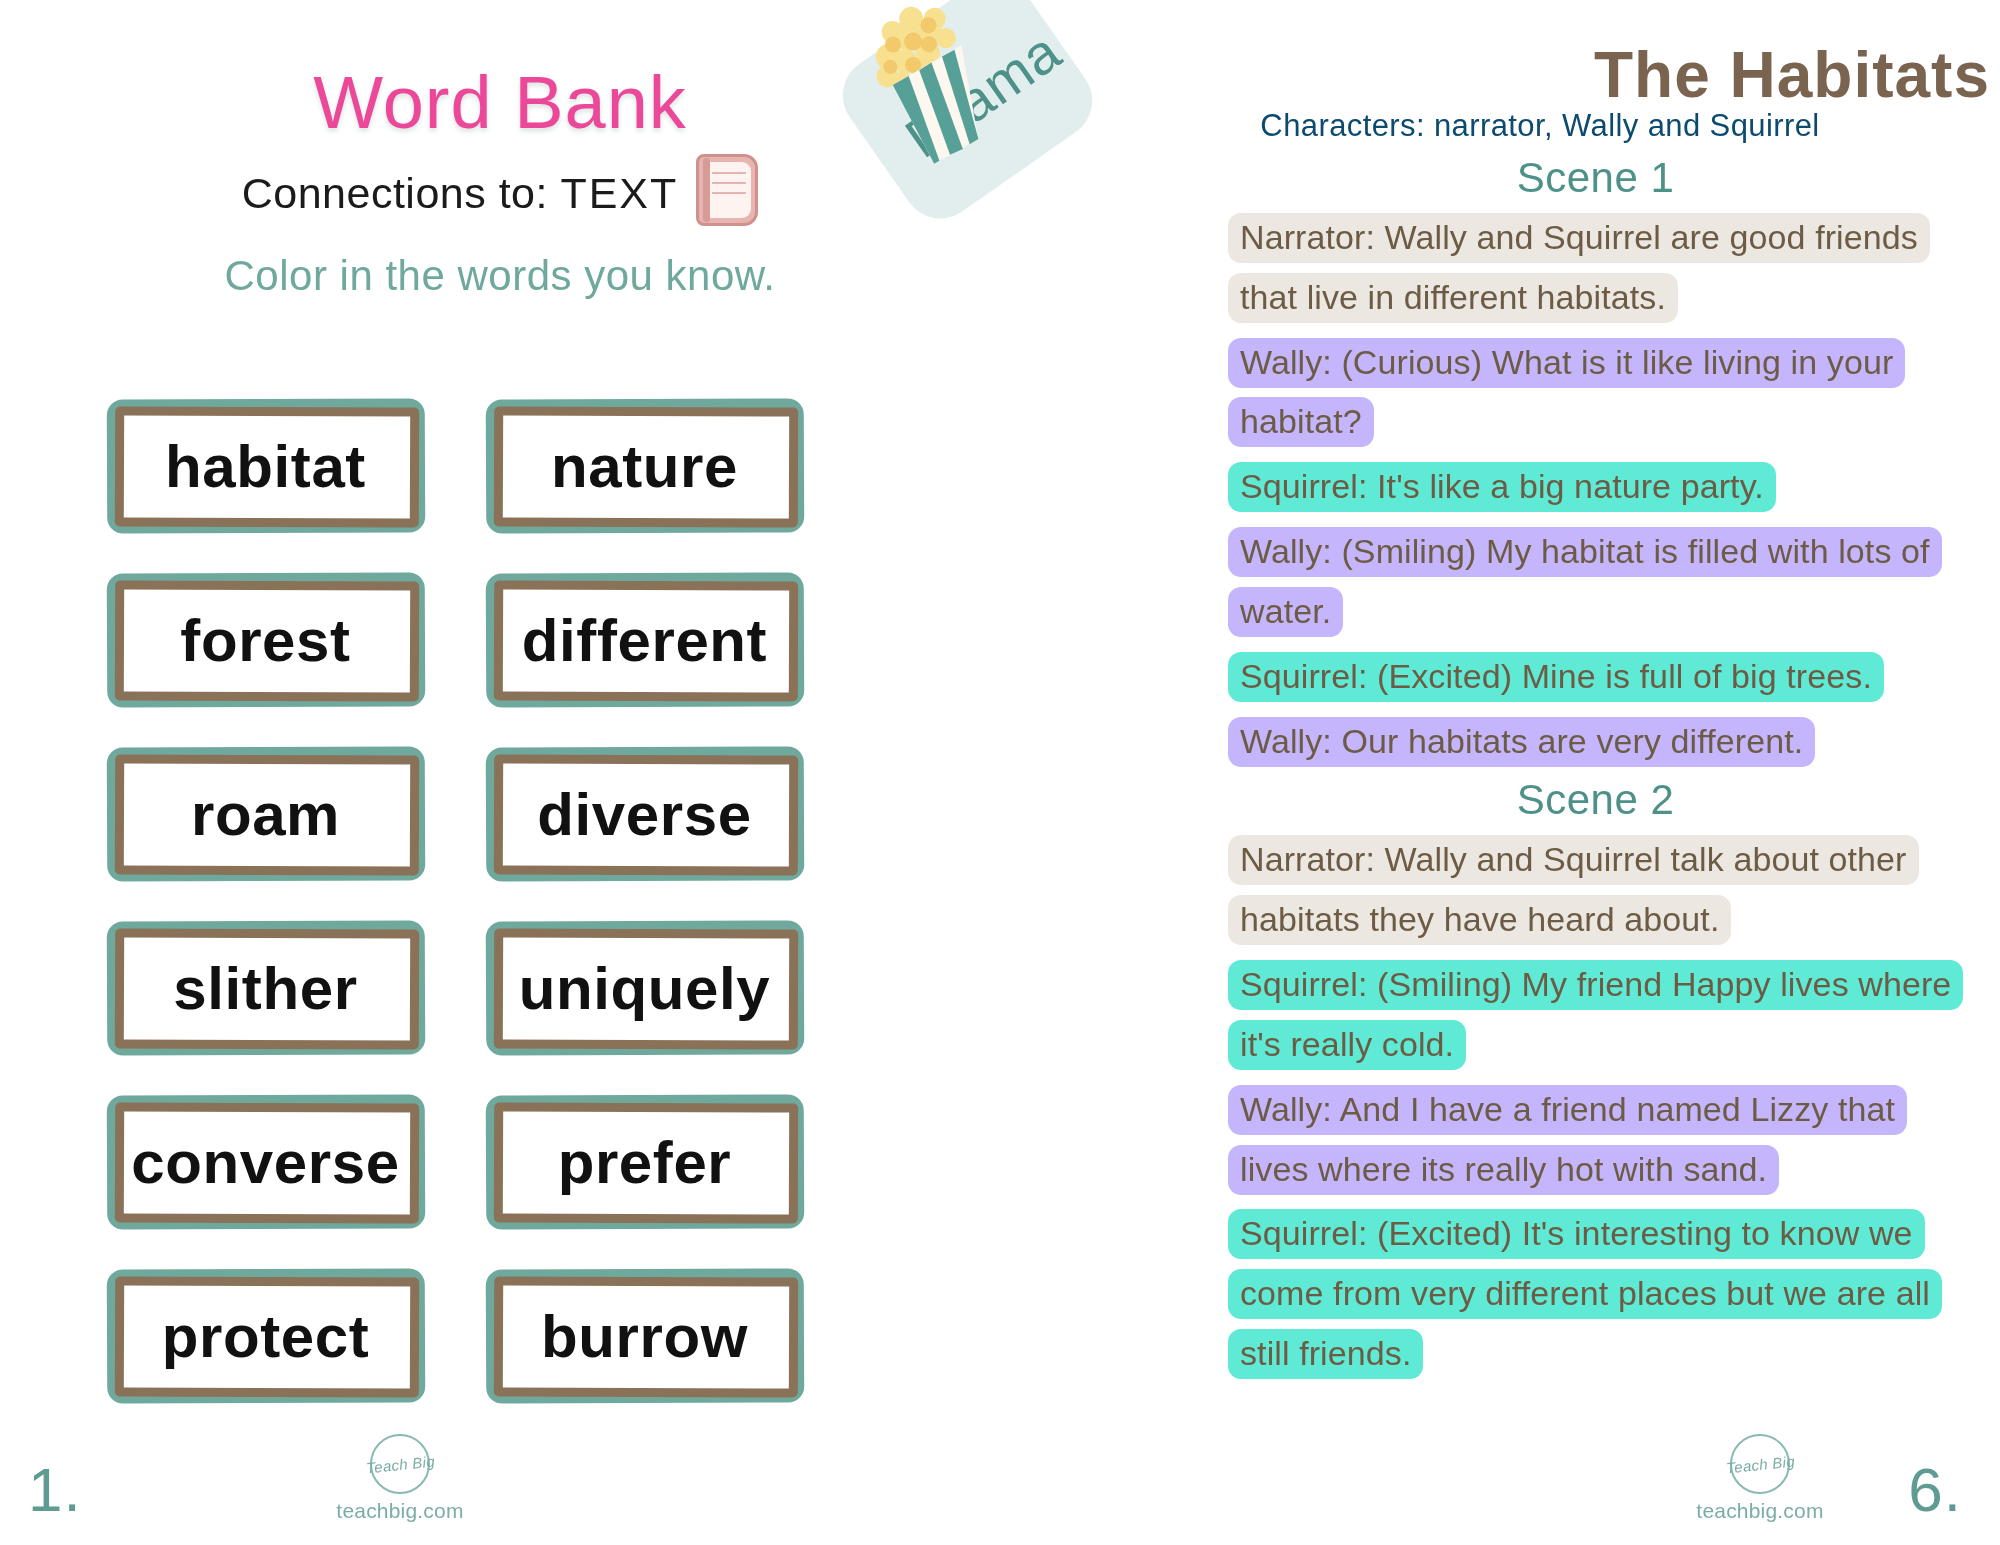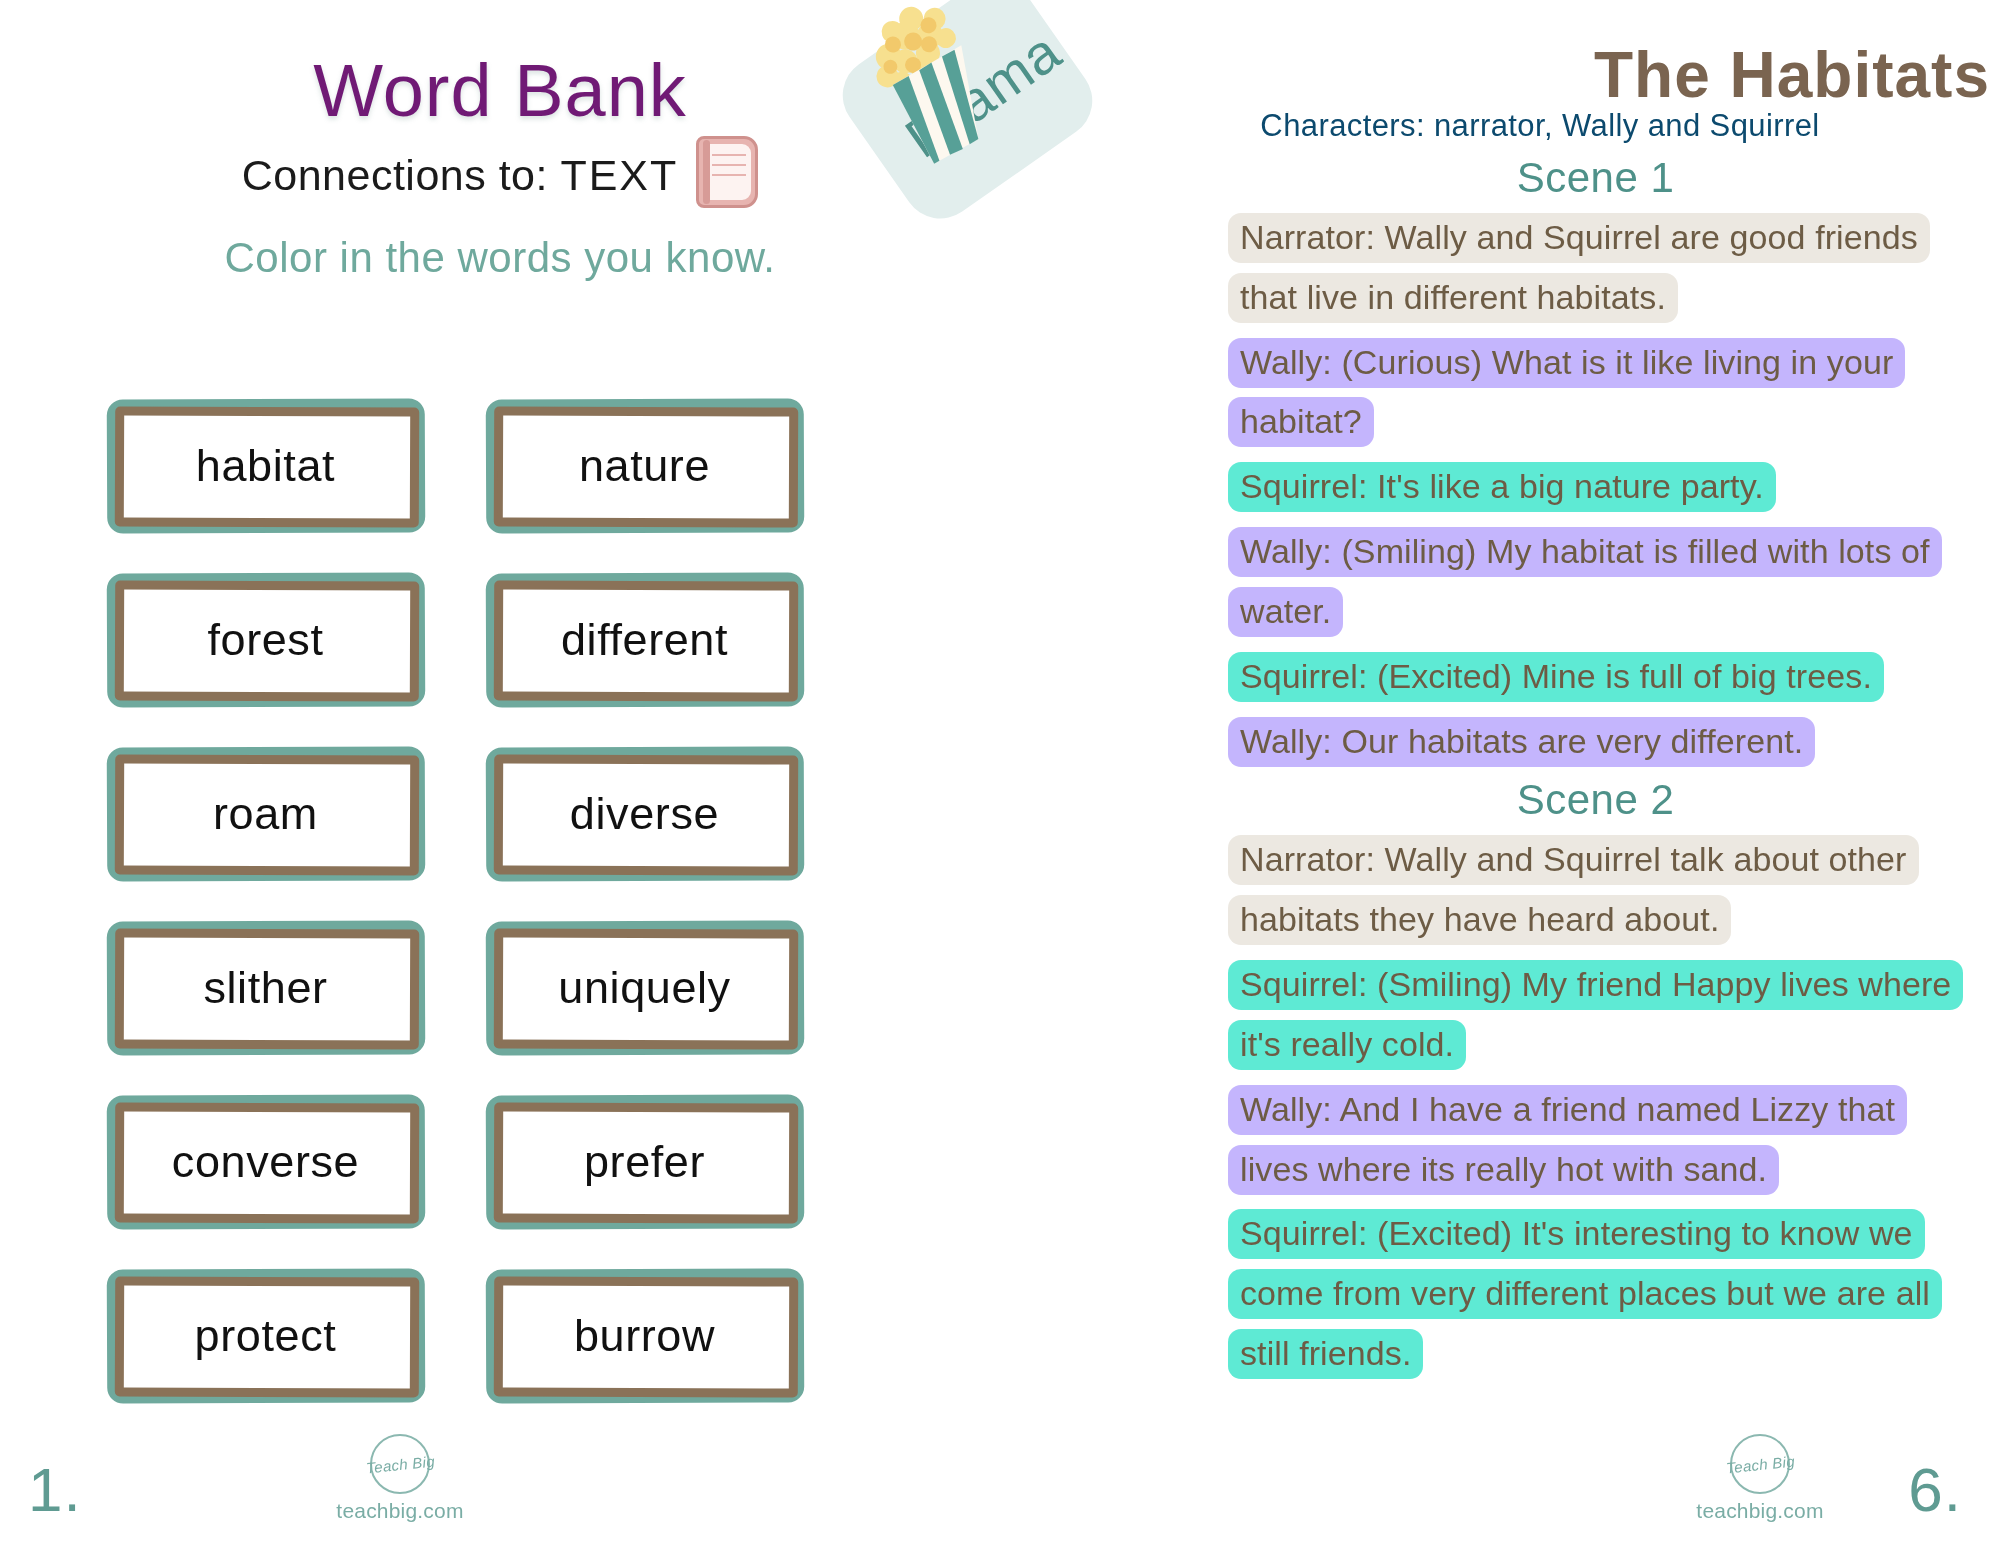--- a/index.html
+++ b/index.html
@@ -27,26 +27,26 @@
   .page-right { left: 1000px; width: 1000px; }
 
   
   .wb-header {
     position: absolute;
     left: 0; top: 0;
     width: 1000px;
     text-align: center;
   }
   .wb-title {
-    margin: 4px;
+    margin: 16px;
     padding-top: 48px;
     font-size: 74px;
     font-weight: 400;
     letter-spacing: 1px;
-    color: #701a75;
+    color: #ec4899;
     line-height: 1.05;
     text-shadow: 0 3px 5px rgba(120,150,145,0.28);
   }
   .wb-subrow {
     margin-top: 10px;
     display: flex;
     align-items: center;
     justify-content: center;
     gap: 18px;
   }
@@ -149,25 +149,25 @@
     left: 11px; right: 10px; top: 11px; bottom: 11px;
     border-left: 4px solid #8a7258;
     border-top: 0;
     border-radius: 3px;
     opacity: .55;
     transform: rotate(-0.4deg);
   }
   .word-text {
     position: relative;
     z-index: 3;
-    font-size: 45px;
+    font-size: 60px;
     color: #111111;
     letter-spacing: 0.6px;
     white-space: nowrap;
-    font-weight: 400;
+    font-weight: 700;
     text-align: right;
   }
 
   
   .drama-badge {
     position: absolute;
     left: 860px;
     top: 8px;
     width: 215px;
     height: 180px;

